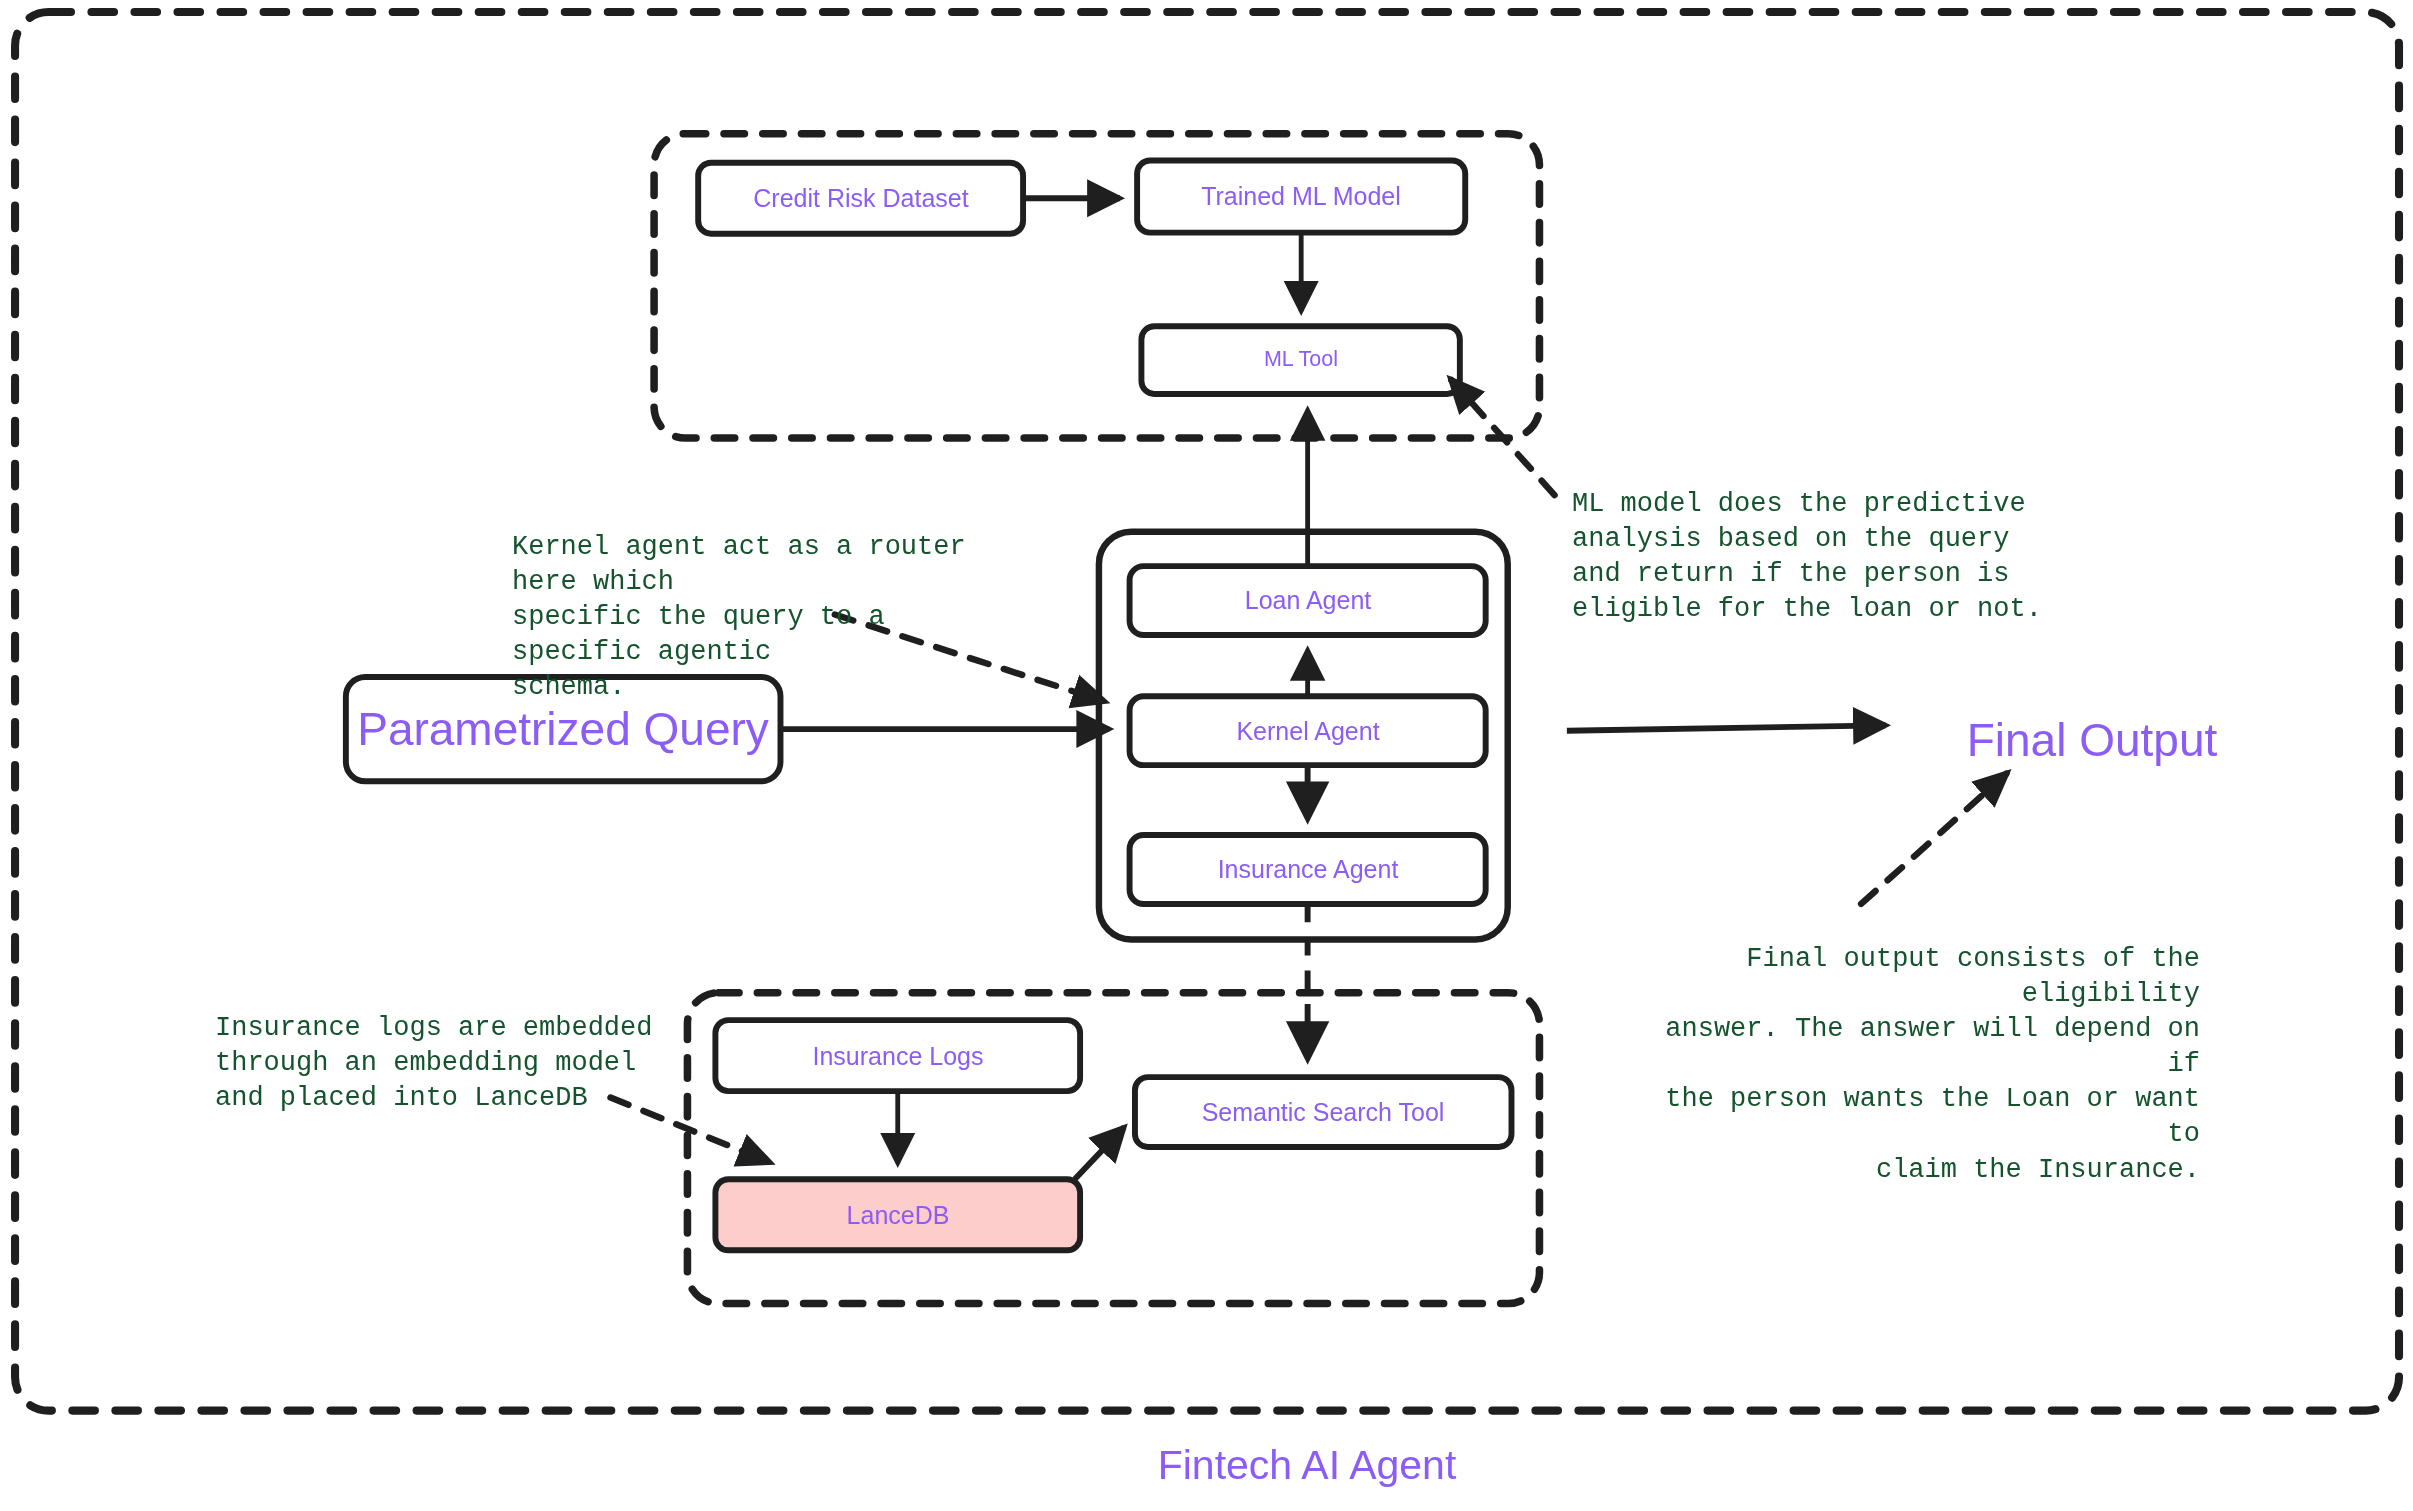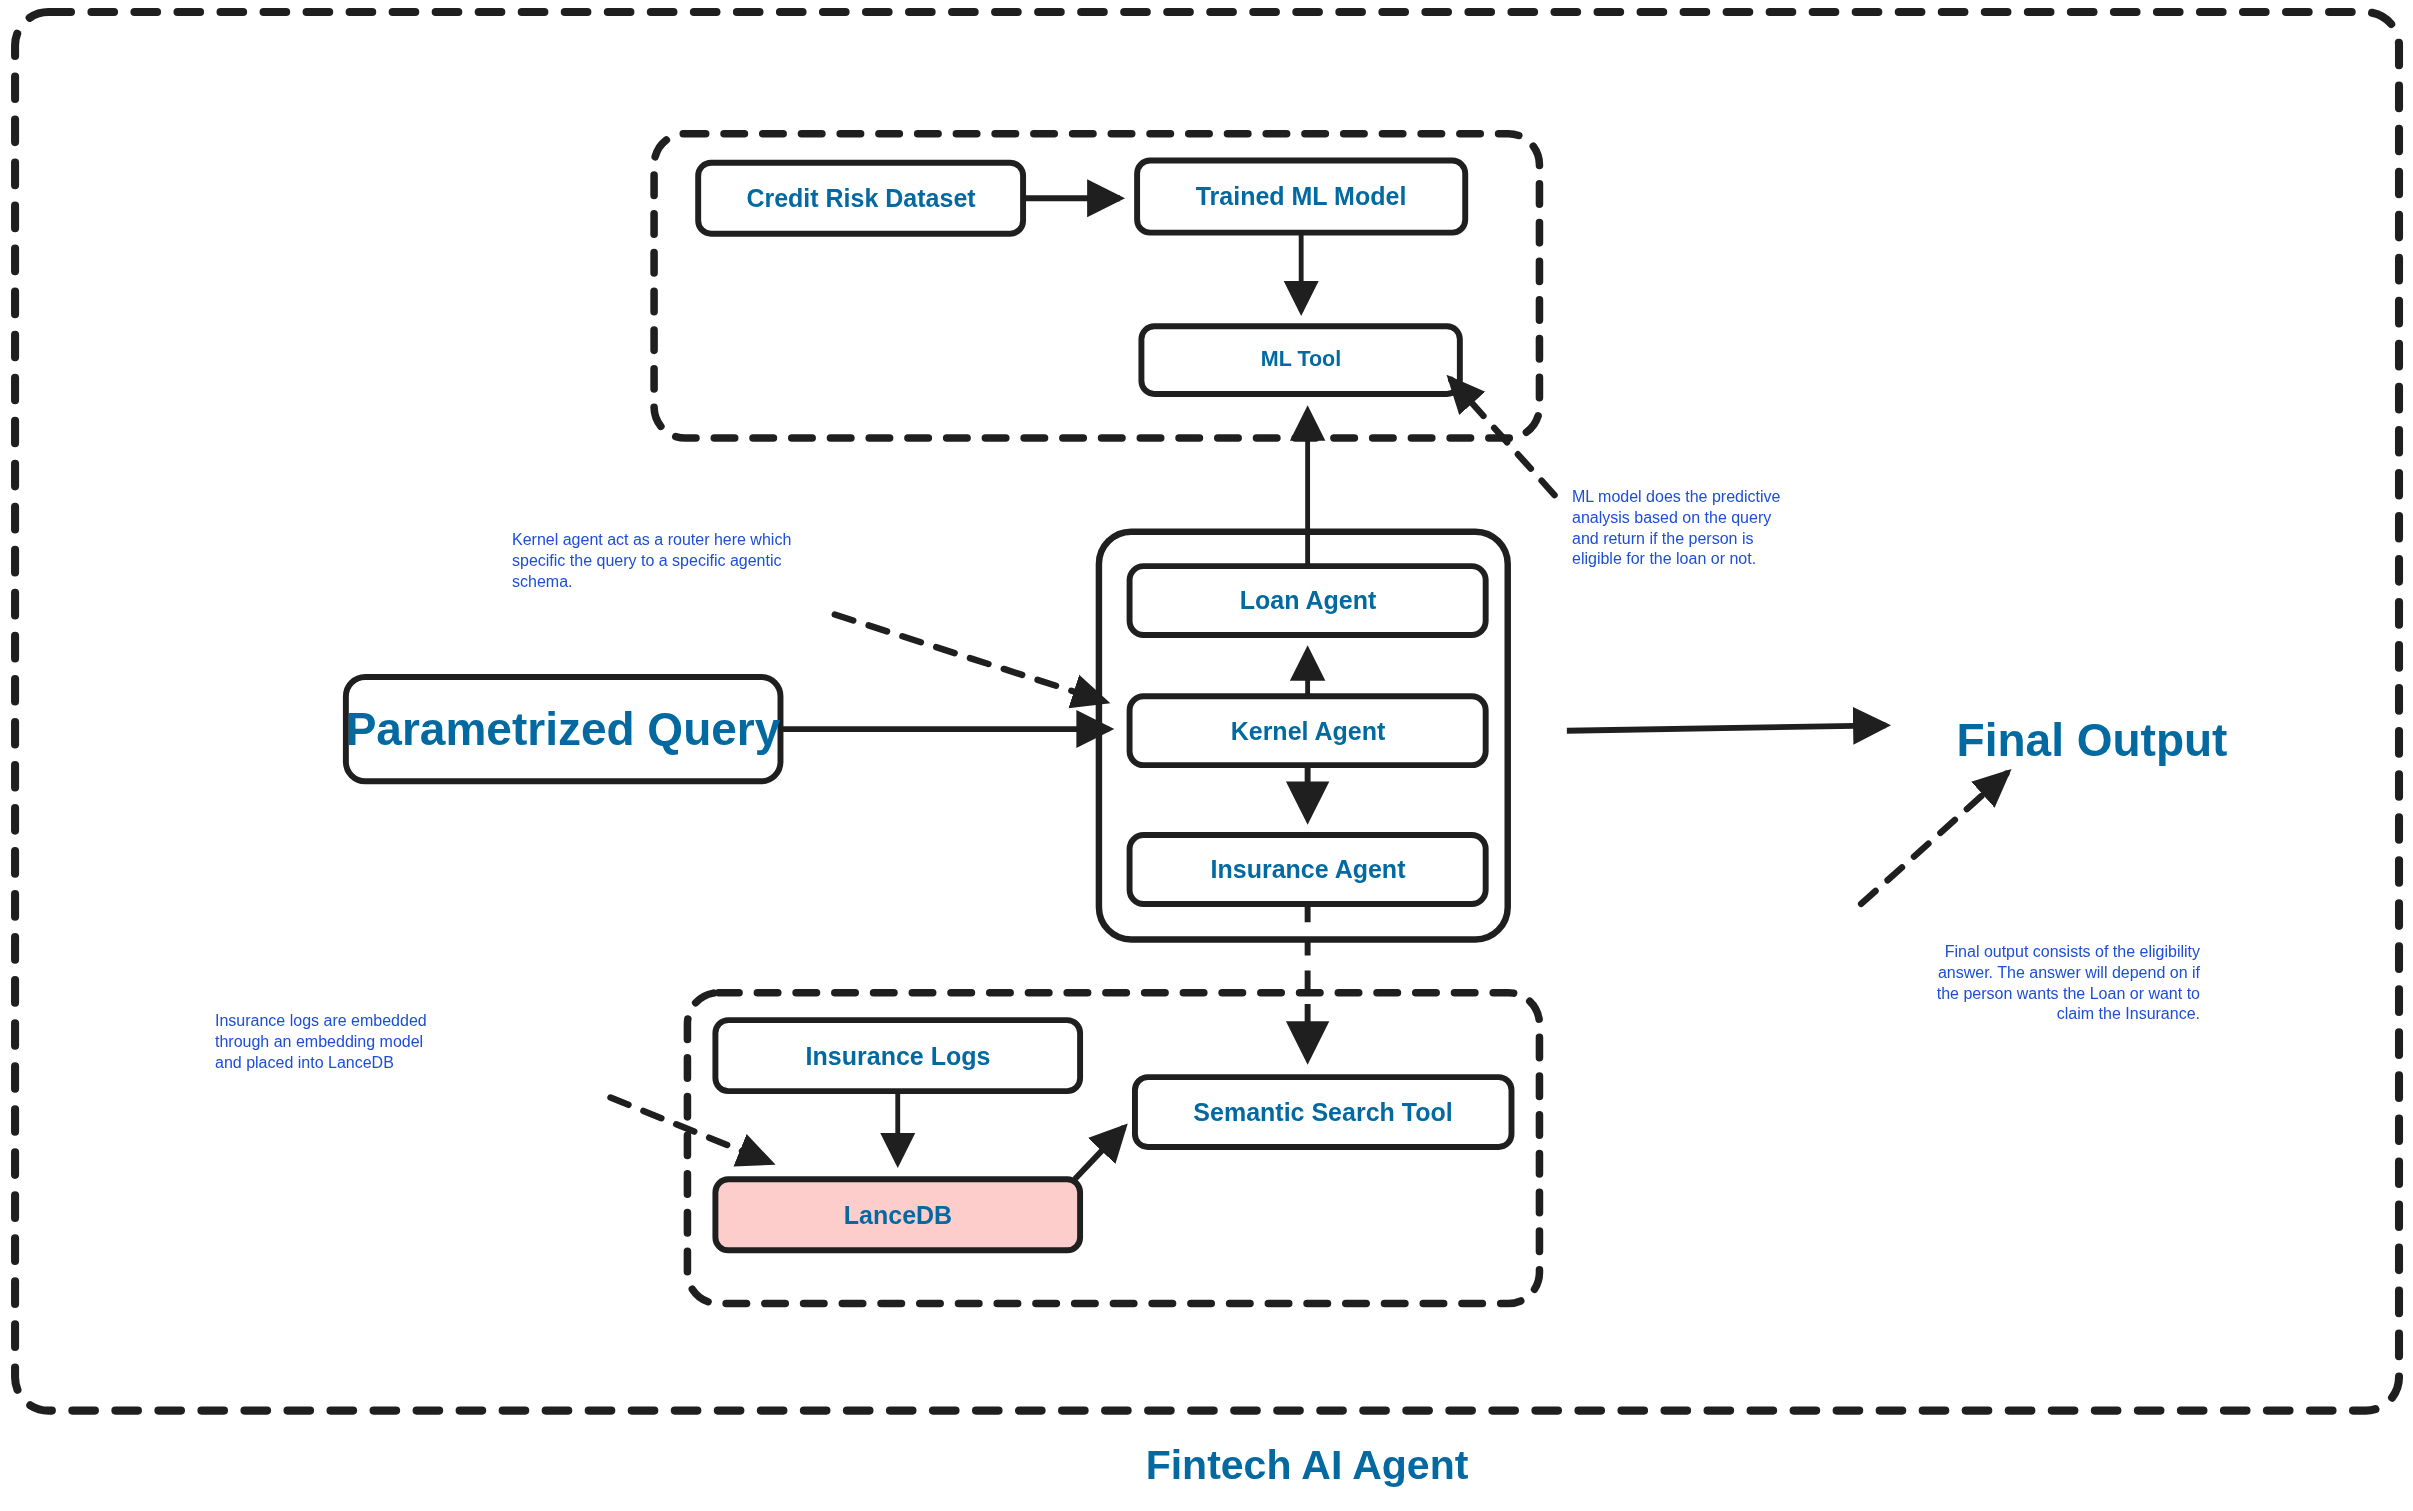--- a/index.html
+++ b/index.html
@@ -68,43 +68,43 @@
   }
   .note-dashed {
     fill: none;
     stroke: #1f1f1f;
     stroke-width: 12;
     stroke-dasharray: 36 30;
     stroke-linecap: round;
   }
   .lbl {
     position: absolute;
-    color: #0369a1;
+    color: #8b5cf6;
     white-space: nowrap;
     line-height: 1;
-    font-weight: bold;
   }
   .node-label {
     font-size: 25px;
     text-align: center;
     transform: translate(-50%, -50%);
   }
   .node-label.small {
     font-size: 21.5px;
   }
   .big-label {
     font-size: 46px;
     transform: translate(-50%, -50%);
   }
   .note {
     position: absolute;
-    color: #1d4ed8;
-    font-size: 16px;
+    color: #14532d;
+    font-size: 27px;
     line-height: 1.30;
     white-space: pre-line;
+    font-family: Liberation Mono, monospace;
   }
   .diagram-title {
     font-size: 41px;
     transform: translate(-50%, -50%);
   }
 </style>
 </head>
 <body>
 
 <div id="stage">

